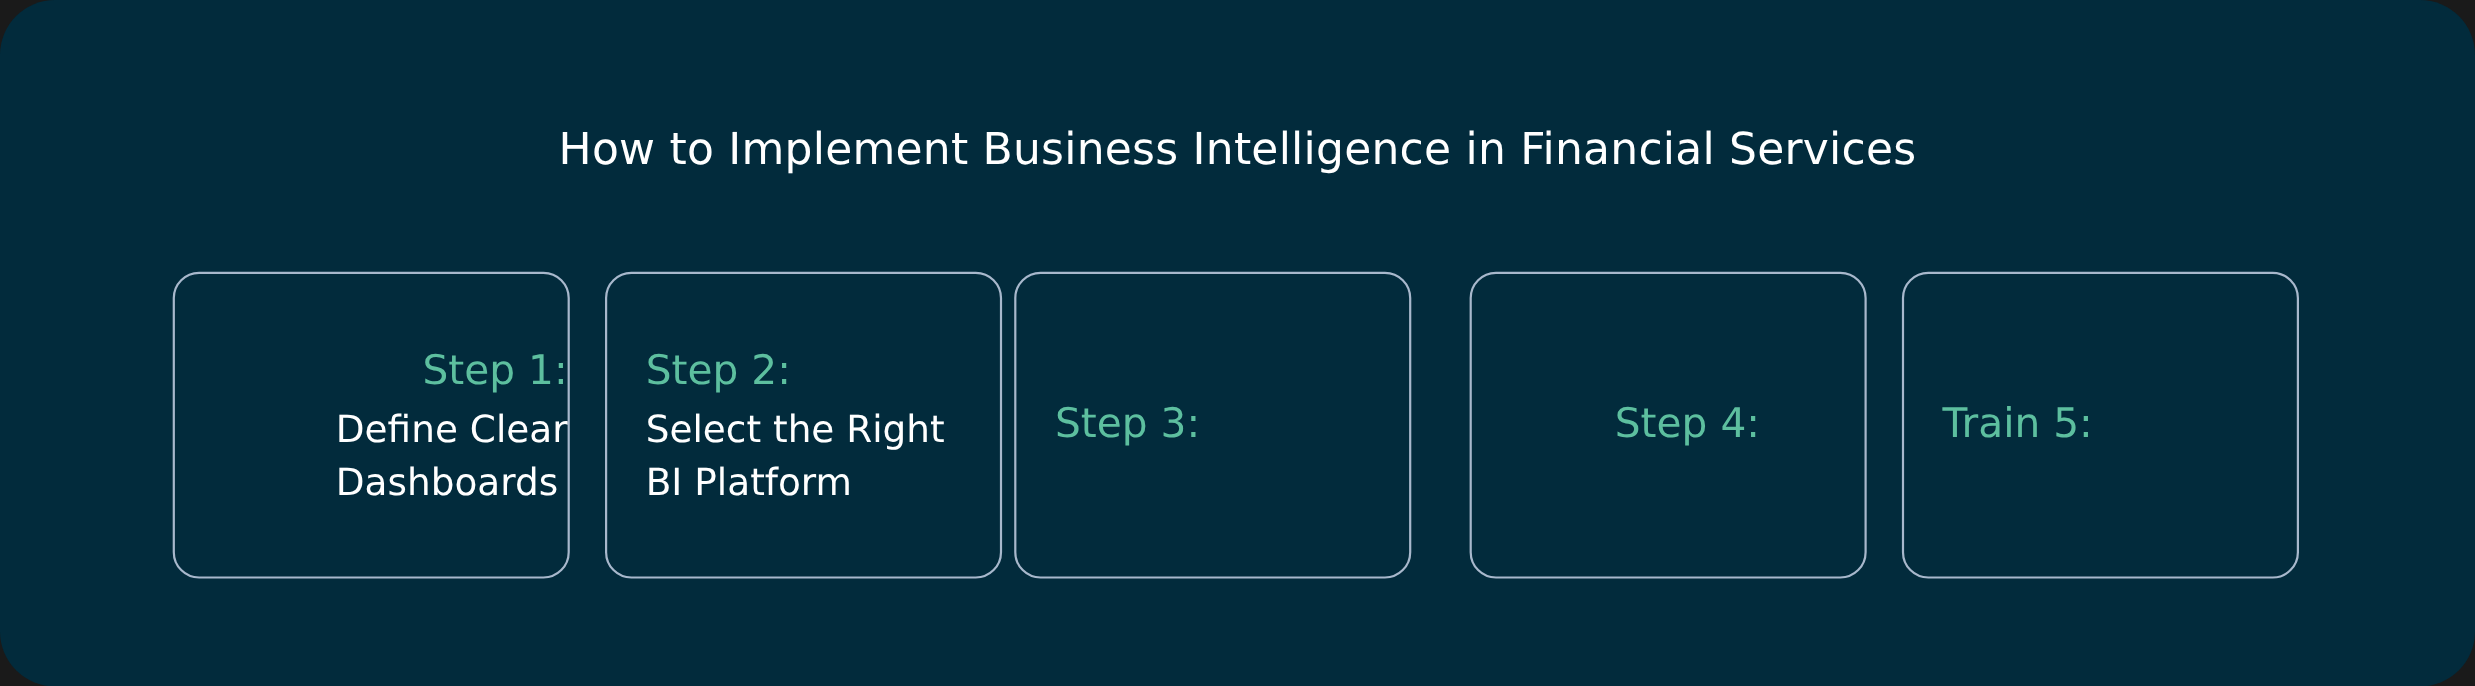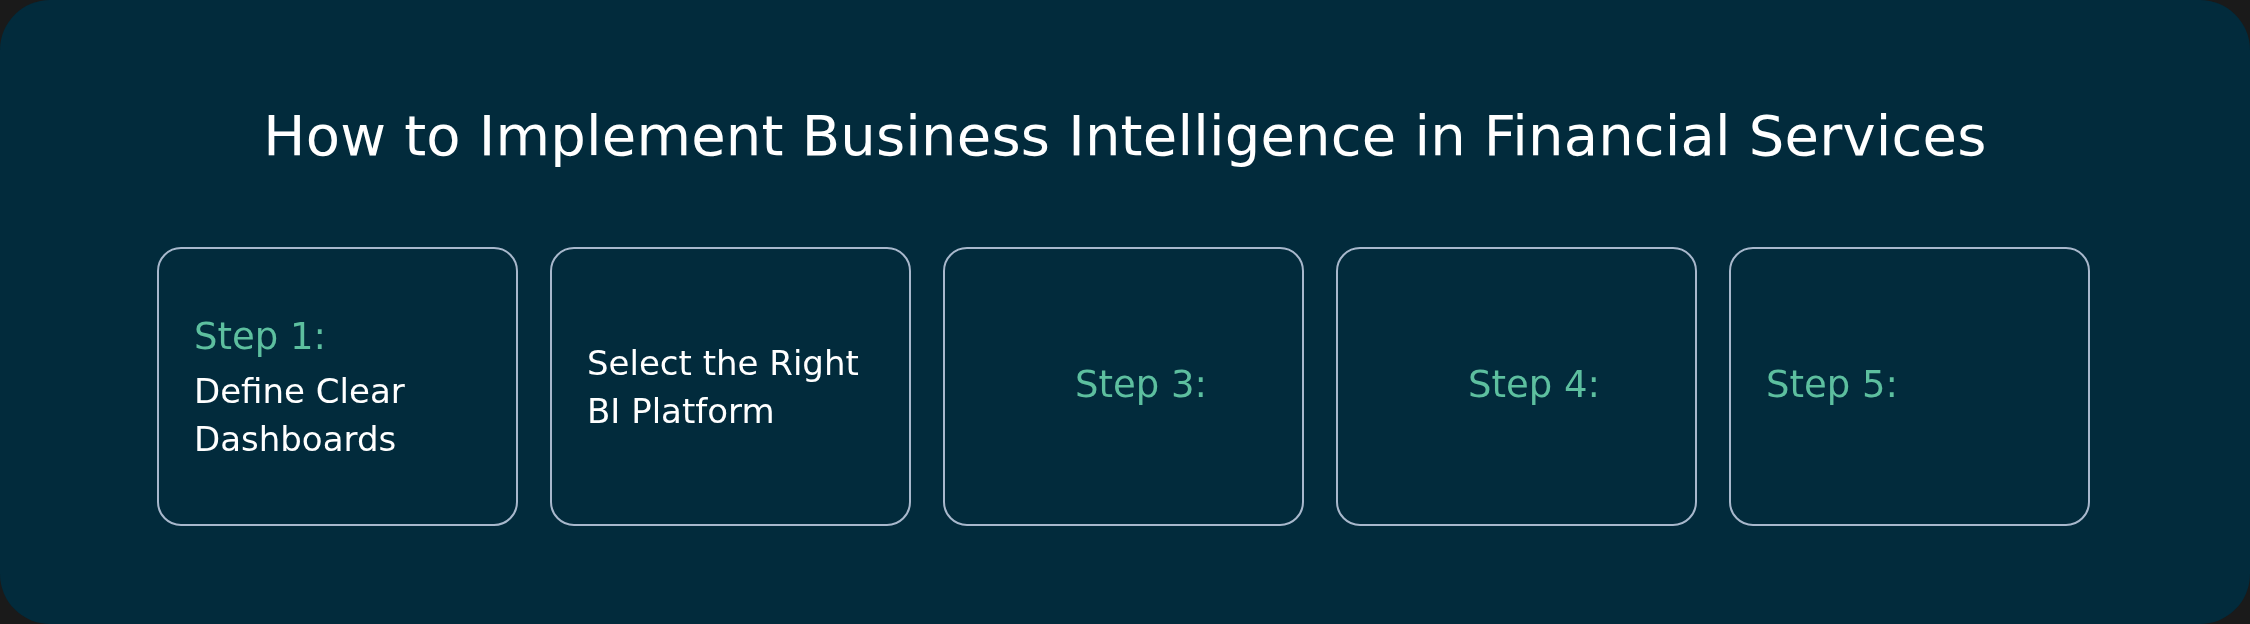--- a/index.html
+++ b/index.html
@@ -3,21 +3,21 @@
 <meta charset="utf-8">
 <style>
   html, body { margin: 0; padding: 0; background: #1a1a1a; }
   body { width: 2250px; height: 624px; overflow: hidden; position: relative; font-family: "DejaVu Sans", sans-serif; }
   .panel {
     position: absolute; left: 0; top: 0; width: 2250px; height: 624px;
     background: #022b3c; border-radius: 50px;
   }
   .title {
     position: absolute; left: 0; top: 96px; width: 2250px; text-align: center;
-    color: #ffffff; font-size: 56px; font-weight: 500; letter-spacing: 0.2px;
+    color: #ffffff; font-size: 40px; font-weight: 500; letter-spacing: 0.2px;
     line-height: 80px;
   }
   .card {
     position: absolute; top: 247px; width: 361px; height: 279px;
     border: 2px solid #a8b8cc; border-radius: 24px; box-sizing: border-box;
     display: flex; flex-direction: column; justify-content: center;
     padding-left: 35px;
   }
   .step {
     color: #5dbf9f; font-size: 37px; font-weight: 500; line-height: 52px;
@@ -27,35 +27,36 @@
     color: #ffffff; font-size: 34px; font-weight: 400; line-height: 48px;
     white-space: pre-line;
   }
 </style>
 </head>
 <body>
 
 <div class="panel">
   <div class="title">How to Implement Business Intelligence in Financial Services</div>
 
-  <div class="card" style="left:157px;">
+  <div class="card" style="left:157px;align-items:flex-end;">
     <div class="step">Step 1:</div>
     <div class="desc">Define Clear
 Dashboards</div>
   </div>
 
   <div class="card" style="left:550px;">
+    <div class="step">Step 2:</div>
     <div class="desc">Select the Right
 BI Platform</div>
   </div>
 
-  <div class="card" style="left:943px;align-items:center;">
+  <div class="card" style="left:922px;">
     <div class="step">Step 3:</div>
   </div>
 
   <div class="card" style="left:1336px;align-items:center;">
     <div class="step">Step 4:</div>
   </div>
 
   <div class="card" style="left:1729px;">
-    <div class="step">Step 5:</div>
+    <div class="step">Train 5:</div>
   </div>
 </div>
 
 </body></html>

